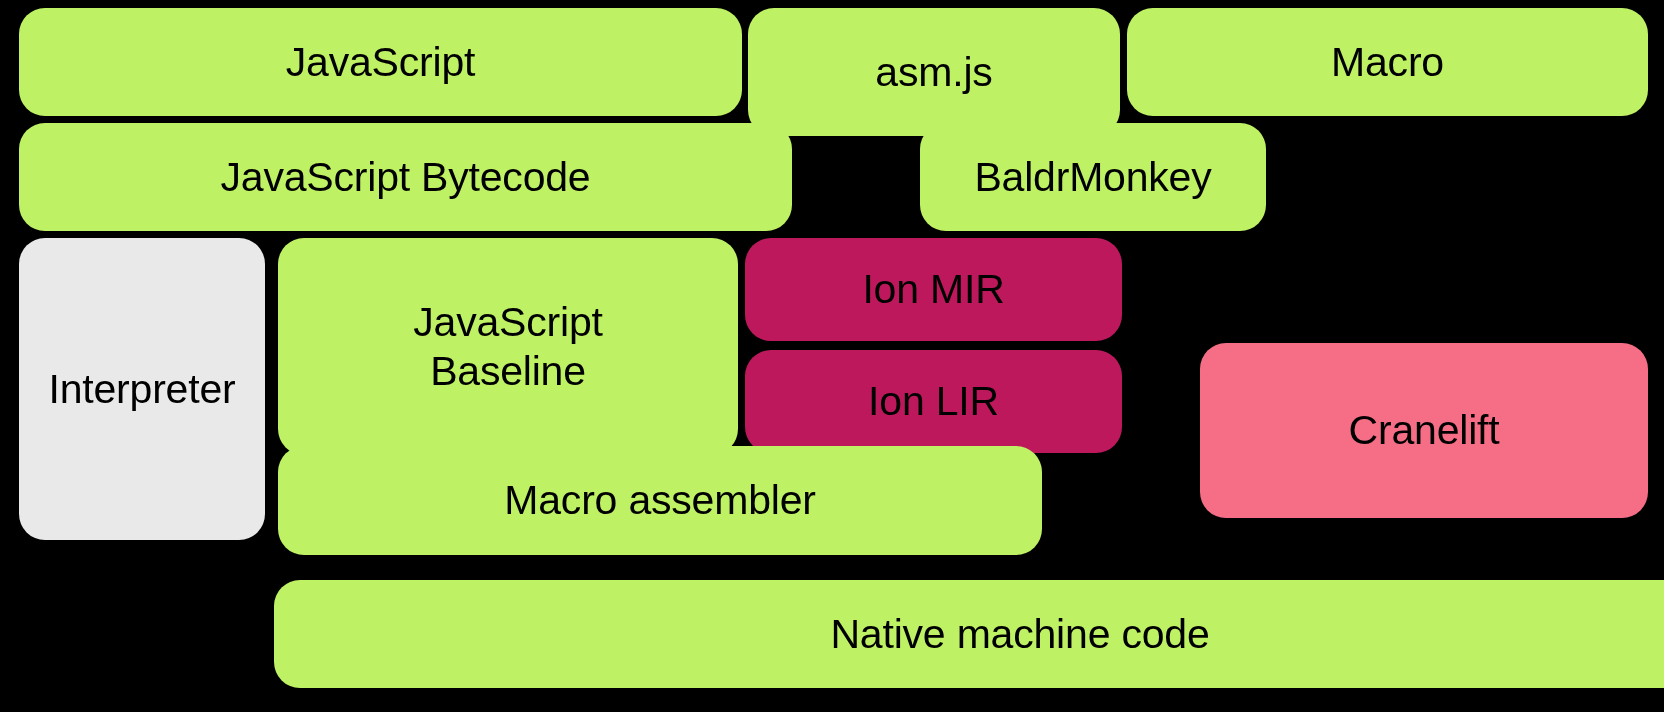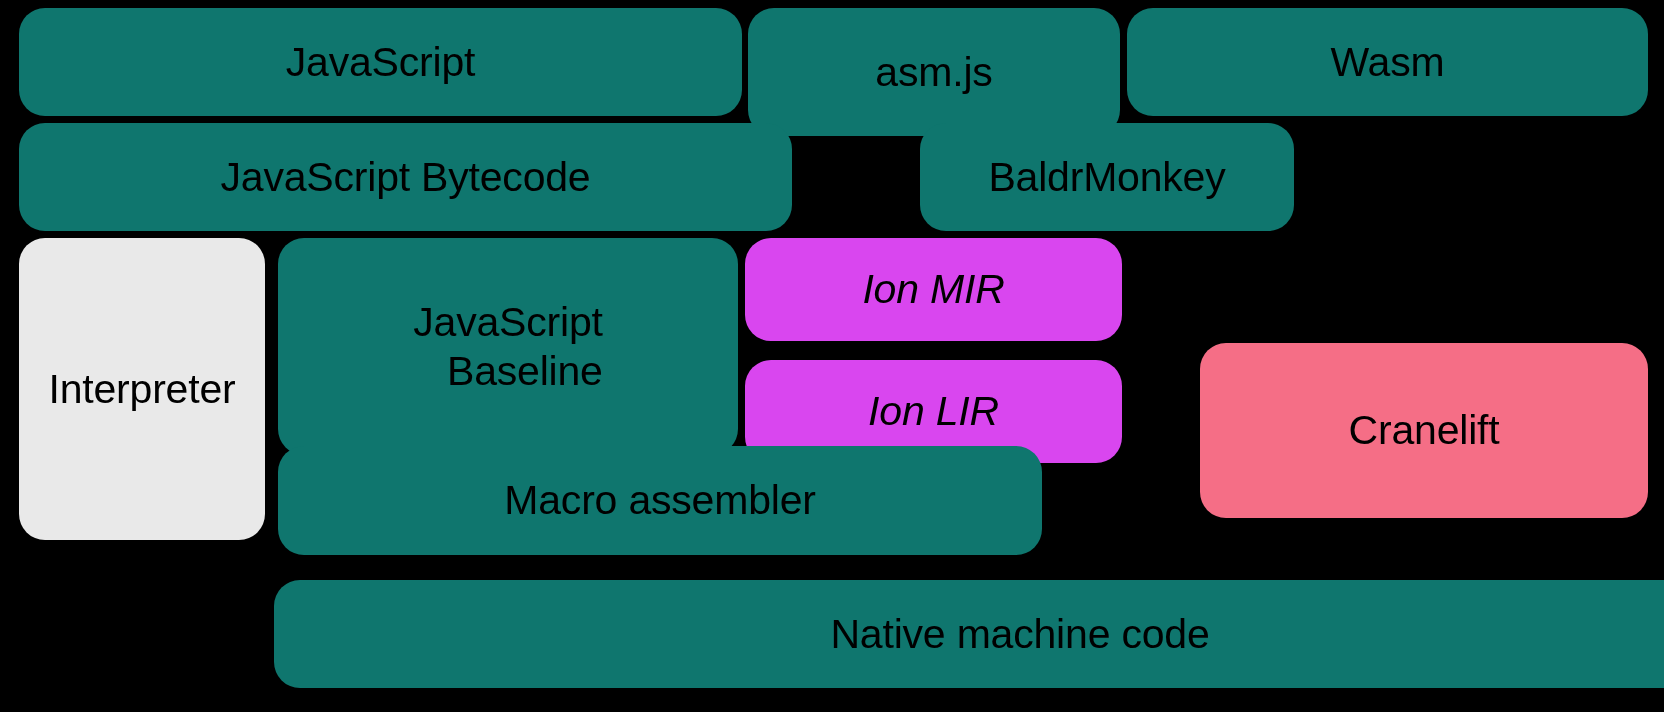--- a/index.html
+++ b/index.html
@@ -25,59 +25,59 @@
     justify-content: center;
     text-align: center;
     color: #000000;
     font-size: 41px;
     font-weight: 400;
     line-height: 1.18;
     letter-spacing: -0.2px;
     white-space: pre-line;
     user-select: none;
   }
-  .node.white   { background: #0f766e; text-align: right; }
+  .node.white   { background: #bef264; }
   .node.grey    { background: #e9e9e9; }
-  .node.green   { background: #d946ef; font-style: italic; }
+  .node.green   { background: #be185d; }
   .node.pink    { background: #f56e86; }
   .node .label  { display: block; padding: 0 10px; }
 </style>
 </head>
 <body>
 
 <div id="canvas">
 
   <div class="node white" style="left:19px;  top:8px;   width:723px; height:108px;">
     <span class="label">JavaScript</span>
   </div>
   <div class="node white" style="left:748px; top:8px;   width:372px; height:128px;">
     <span class="label">asm.js</span>
   </div>
   <div class="node white" style="left:1127px;top:8px;   width:521px; height:108px;">
-    <span class="label">Wasm</span>
+    <span class="label">Macro</span>
   </div>
 
   <div class="node white" style="left:19px;  top:123px; width:773px; height:108px;">
     <span class="label">JavaScript Bytecode</span>
   </div>
-  <div class="node white" style="left:920px; top:123px; width:374px; height:108px;">
+  <div class="node white" style="left:920px; top:123px; width:346px; height:108px;">
     <span class="label">BaldrMonkey</span>
   </div>
 
   <div class="node grey" style="left:19px;  top:238px; width:246px; height:302px;">
     <span class="label">Interpreter</span>
   </div>
   <div class="node white" style="left:278px; top:238px; width:460px; height:217px;">
     <span class="label">JavaScript
 Baseline</span>
   </div>
   <div class="node green" style="left:745px; top:238px; width:377px; height:103px;">
     <span class="label">Ion MIR</span>
   </div>
-  <div class="node green" style="left:745px; top:350px; width:377px; height:103px;margin-top:10px;">
+  <div class="node green" style="left:745px; top:350px; width:377px; height:103px;">
     <span class="label">Ion LIR</span>
   </div>
   <div class="node pink" style="left:1200px;top:343px; width:448px; height:175px;">
     <span class="label">Cranelift</span>
   </div>
 
   <div class="node white" style="left:278px; top:446px; width:764px; height:109px;">
     <span class="label">Macro assembler</span>
   </div>
 

